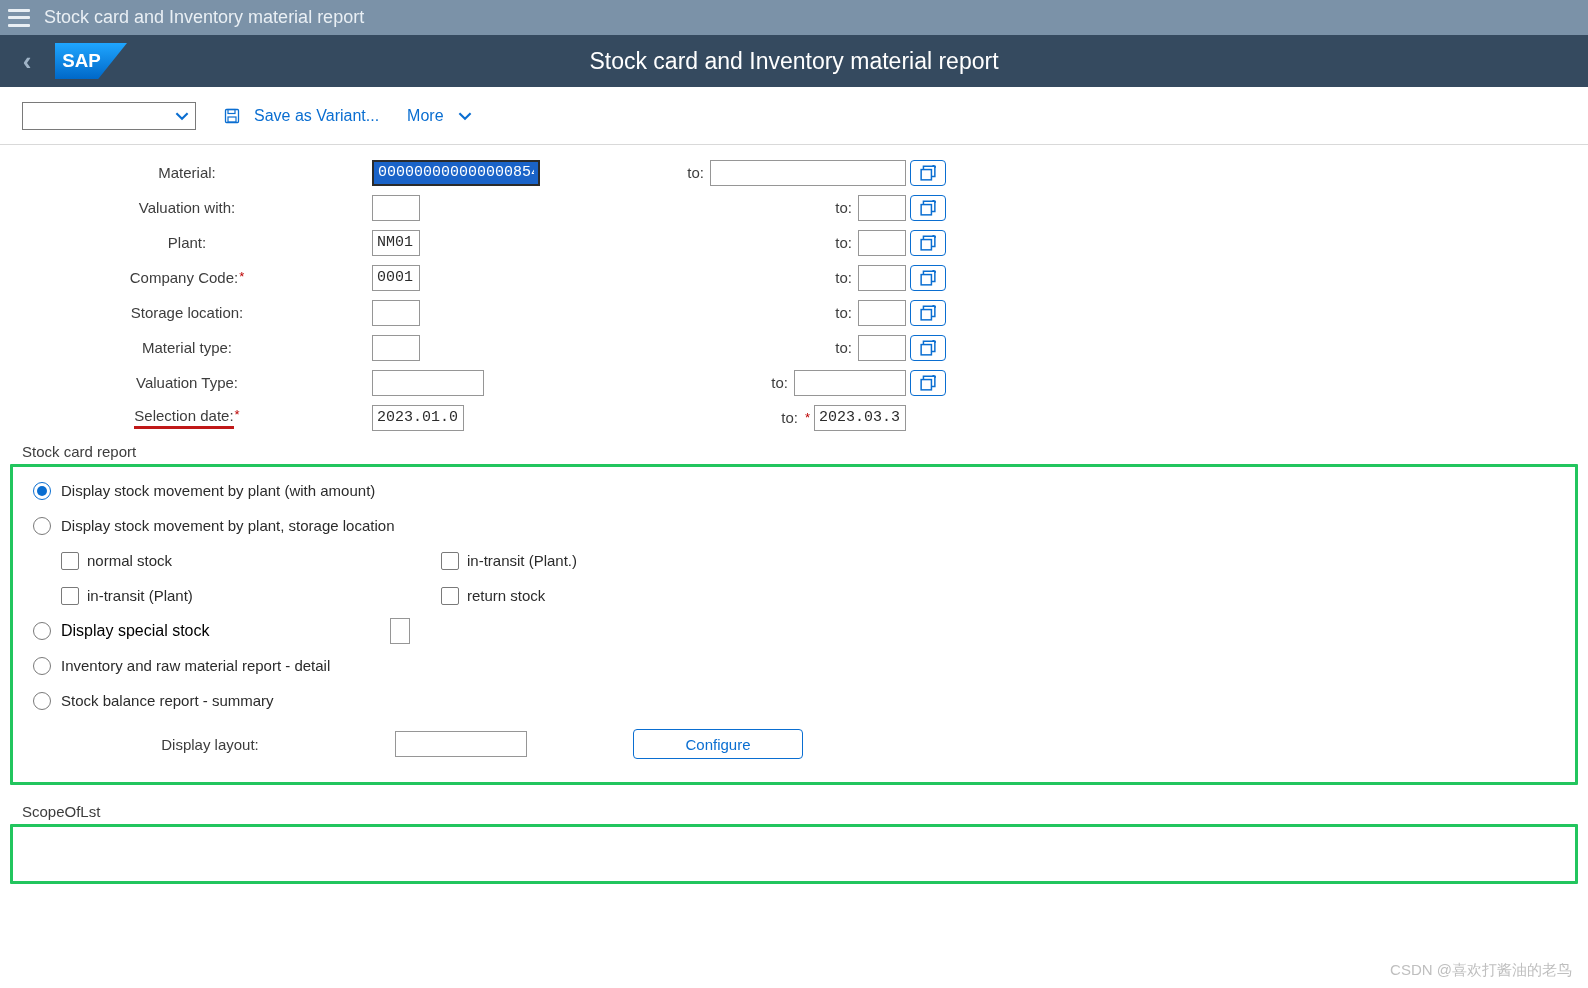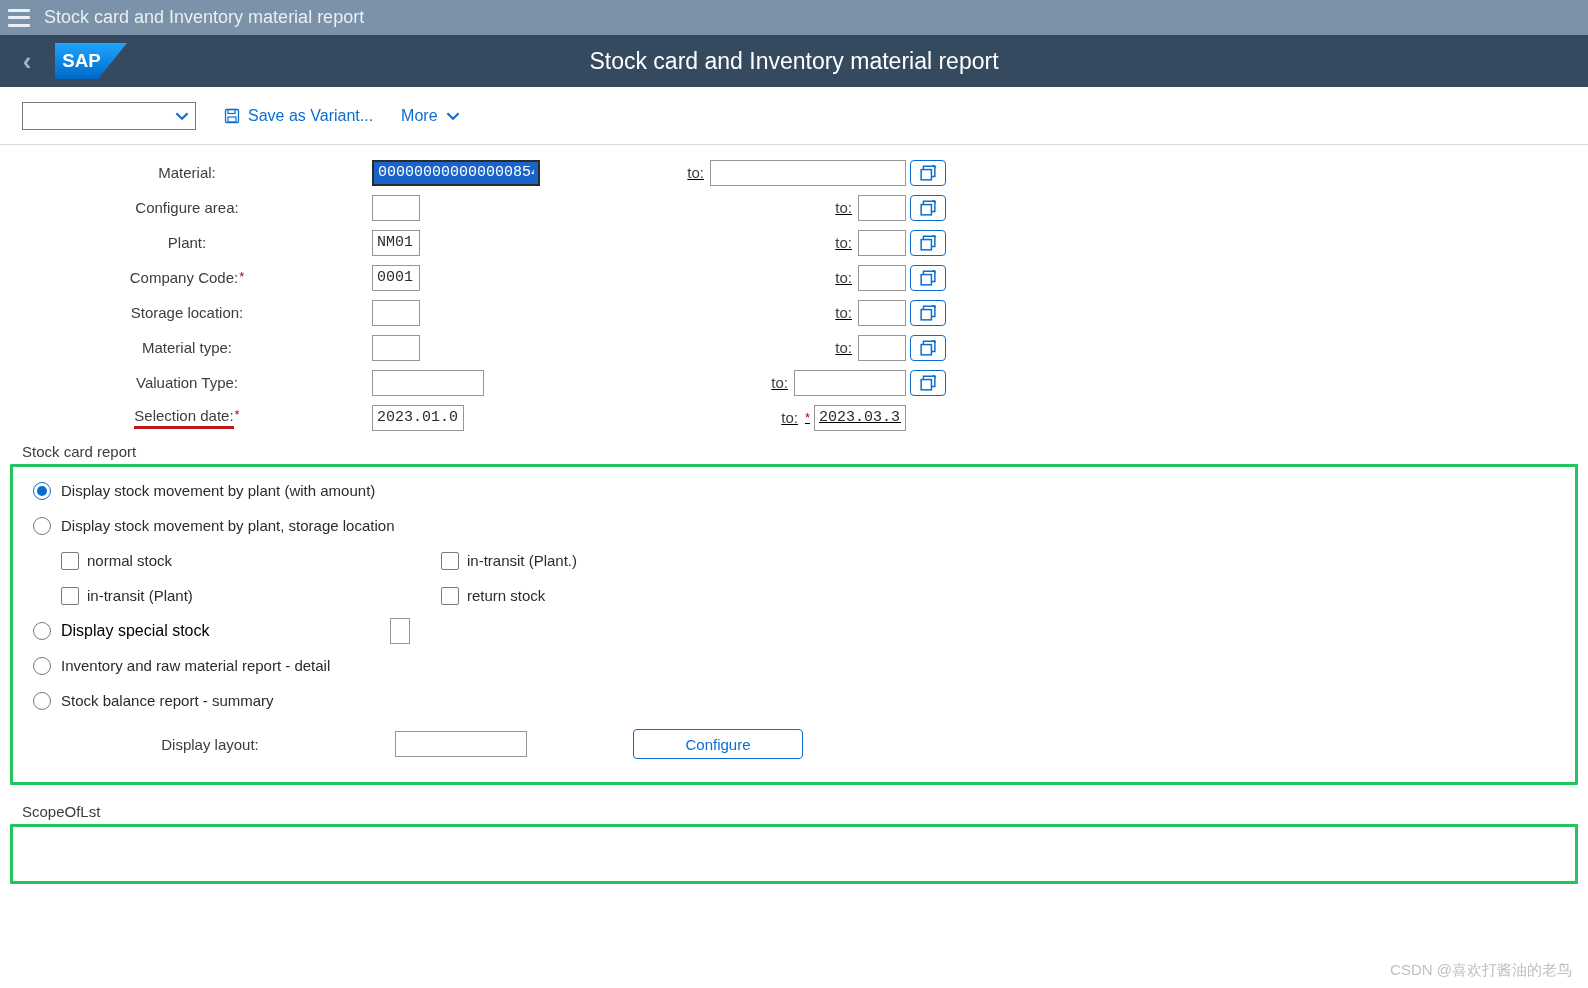--- a/index.html
+++ b/index.html
@@ -8,29 +8,29 @@
   .hamburger-icon { width:22px; height:18px; display:inline-flex; flex-direction:column; justify-content:space-between; margin-right:14px; cursor:pointer;}
   .hamburger-icon span{ height:3px; width:100%; background:#e9eff4; border-radius:1px;}
   .app-header { background:#354a5f; height:52px; display:flex; align-items:center; position:relative; }
   .back-btn { color:#9fb3c6; width:42px; text-align:center; font-size:26px; font-weight:bold; cursor:pointer; margin-left:6px;}
   .logo-sap { width:74px; height:36px; margin-left:6px; display:inline-flex; align-items:center;}
   .logo-svg { width:74px; height:36px;}
   .app-title { position:absolute; left:0; right:0; text-align:center; color:#fff; font-size:23px; pointer-events:none;}
   .toolbar { background:#fff; height:58px; border-bottom:1px solid #d9d9d9; display:flex; align-items:center; padding:0 22px; gap:28px; margin-bottom:8px;}
   .variant-dd { width:174px; height:28px; border:1px solid #7a7a7a; display:flex; align-items:center; justify-content:flex-end; padding:0 6px; cursor:pointer;}
   .dd-chevron { color:#0a6ed1;}
-  .tool-link { color:#0a6ed1; font-size:16px; display:flex; align-items:center; gap:8px; cursor:pointer;}
+  .tool-link { color:#0a6ed1; font-size:16px; display:flex; align-items:center; gap:14px; cursor:pointer;}
   .save-icon { width:16px; height:16px; display:inline-block;}
   .body-area { padding:0 10px;}
   .sel-grid { margin-top:10px;}
   .sel-row { display:grid; grid-template-columns: 362px 266px 268px 44px; align-items:center; height:35px;}
   .label { text-align:center; padding-right:8px; color:#3d3d3d; font-size:15px;}
   .req-star { color:#b00; vertical-align:top; font-size:13px; margin-left:1px;}
   .value-cell { display:flex; align-items:center;}
-  .to-cell { display:flex; align-items:center; justify-content:flex-end;text-decoration:underline;}
+  .to-cell { display:flex; align-items:center; justify-content:flex-end;}
   .to-label { color:#3d3d3d; font-size:15px; margin-right:6px;}
   .inp { border:1px solid #969696; height:26px; font-family: "Courier New", monospace; font-size:15px; color:#2b2b2b; padding:0 4px;}
   .inp-material { width:168px;}
   .inp-material-hl { background:#1a63c8; color:#fff; border:2px solid #2b2b2b;}
   .inp-small { width:48px;}
   .inp-med { width:112px;}
   .inp-date { width:92px;}
   .inp-long { width:196px;}
   .inp-layout { width:132px;}
   .inp-box { width:20px; height:26px; border:1px solid #969696; display:inline-block;}
@@ -117,21 +117,21 @@
             <svg width="16" height="16" viewBox="0 0 14 14">
               <rect x="1" y="4" width="9" height="9" fill="none" stroke="#0a6ed1" stroke-width="1.3"></rect>
               <path d="M3 4 V1 H13 V10 H10" fill="none" stroke="#0a6ed1" stroke-width="1.3"></path>
               <path d="M11 0 L14 2" stroke="#0a6ed1" stroke-width="1.3"></path>
             </svg>
           </div>
         </div>
     </div>
 
     <div class="sel-row">
-      <div class="label">Configure area:</div>
+      <div class="label">Valuation with:</div>
       <div class="value-cell">
           <input class="inp inp-small" value="" style="">
         </div>
       <div class="to-cell">
           <span class="to-label">to:</span>
           <input class="inp inp-small" value="" style="">
         </div>
       <div>
           <div class="multi-btn">
             <svg width="16" height="16" viewBox="0 0 14 14">

